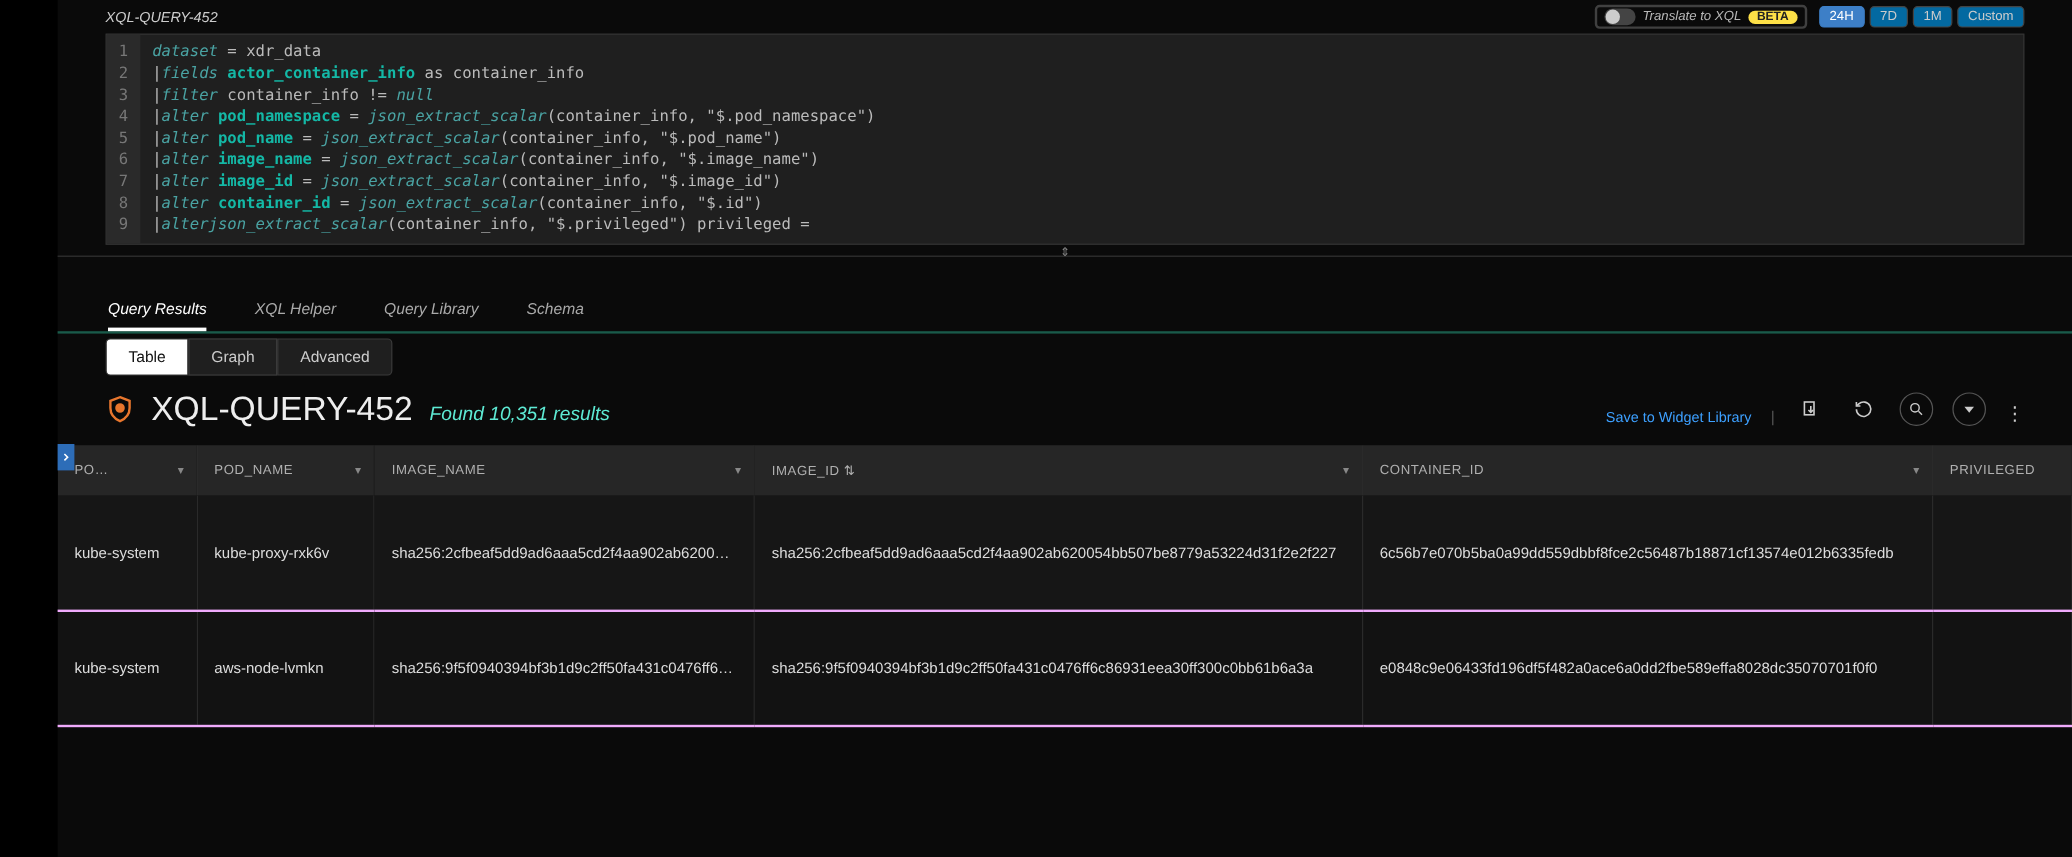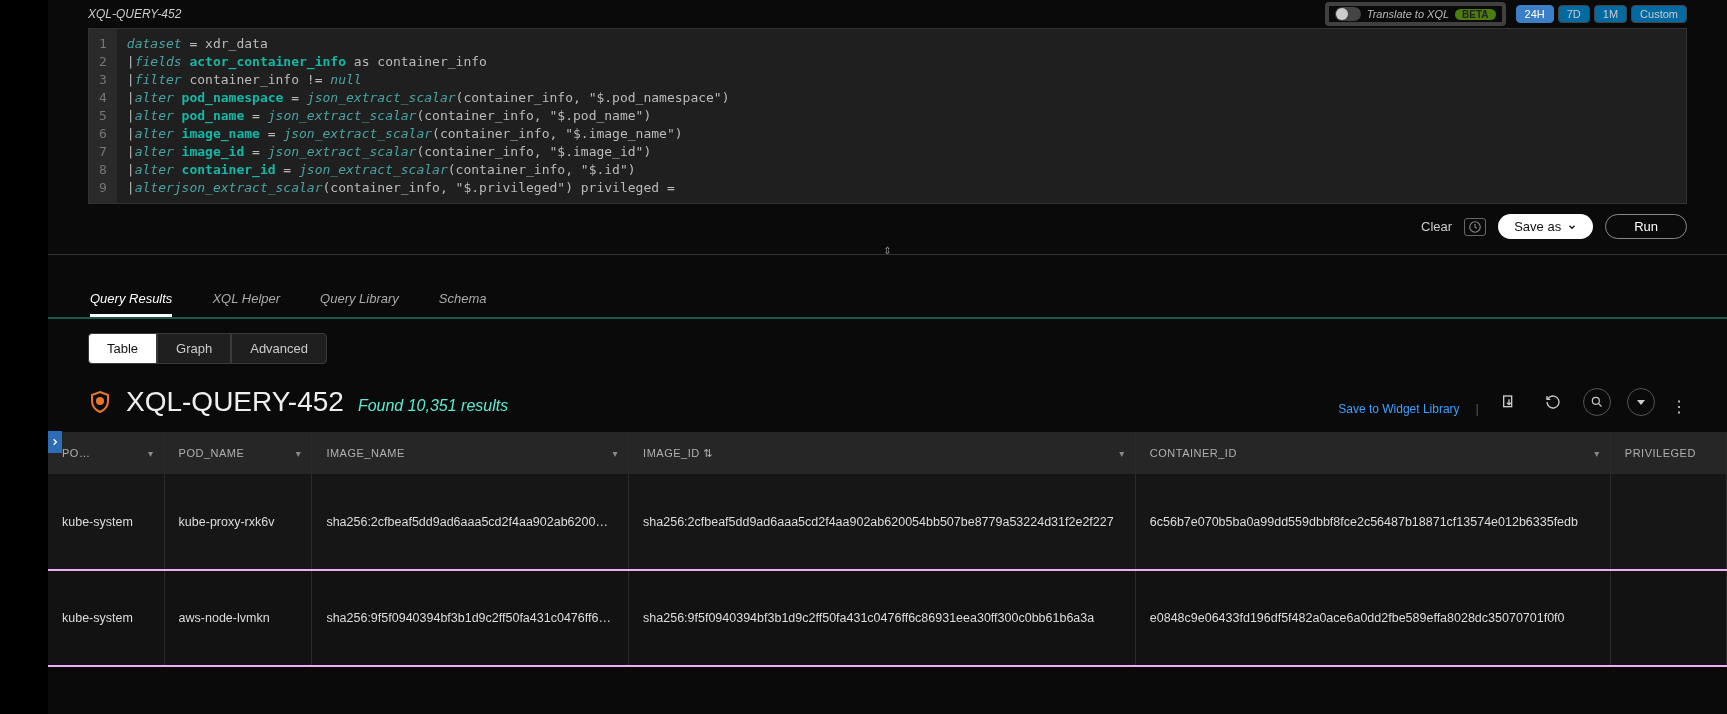--- a/index.html
+++ b/index.html
@@ -42,21 +42,21 @@
 }
 .top-actions {
   display: flex;
   align-items: center;
   gap: 10px;
 }
 .translate-block {
   display: flex;
   align-items: center;
   gap: 6px;
-  border: 4px solid #404040;
+  border: 2px solid #404040;
   border-radius: 4px;
   padding: 1px 6px;
 }
 .toggle {
   width: 26px;
   height: 14px;
   background: #444;
   border-radius: 7px;
   position: relative;
 }
@@ -65,21 +65,21 @@
   position: absolute;
   left: 1px;
   top: 1px;
   width: 12px;
   height: 12px;
   background: #ccc;
   border-radius: 50%;
 }
 .translate-label { font-style: italic; font-size: 11px; }
 .beta-pill {
-  background: #4d7c0f;
+  background: #fde047;
   color: #222;
   border-radius: 10px;
   padding: 0 7px;
   font-size: 10px;
   font-weight: 700;
 }
 .time-range {
   display: flex;
   gap: 4px;
 }
@@ -191,21 +191,21 @@
   cursor: pointer;
 }
 .tab.active {
   color: #fff;
   border-bottom: 3px solid #fff;
   font-weight: 500;
   margin-left: 20px;
 }
 .view-toggle {
   display: flex;
-  margin: 14px 40px;
+  margin: 4px 40px;
 }
 .vt-btn {
   padding: 7px 18px;
   font-size: 13px;
   background: #1f1f1f;
   color: #ccc;
   border: 1px solid #3a3a3a;
   cursor: pointer;
 }
 .vt-btn.active { background: #fff; color: #111; }
@@ -338,36 +338,20 @@
           <div>5</div>
           <div>6</div>
           <div>7</div>
           <div>8</div>
           <div>9</div>
         </div>
       <div class="code" id="code"><div><span class="kw">dataset</span><span> = xdr_data</span></div><div><span>|</span><span class="kw">fields</span><span class="field"> actor_container_info</span><span> as container_info</span></div><div><span>|</span><span class="kw">filter</span><span> container_info != </span><span class="lit">null</span></div><div><span>|</span><span class="kw">alter</span><span class="field"> pod_namespace</span> = <span class="fn">json_extract_scalar</span><span class="str">(container_info, "$.pod_namespace")</span></div><div><span>|</span><span class="kw">alter</span><span class="field"> pod_name</span> = <span class="fn">json_extract_scalar</span><span class="str">(container_info, "$.pod_name")</span></div><div><span>|</span><span class="kw">alter</span><span class="field"> image_name</span> = <span class="fn">json_extract_scalar</span><span class="str">(container_info, "$.image_name")</span></div><div><span>|</span><span class="kw">alter</span><span class="field"> image_id</span> = <span class="fn">json_extract_scalar</span><span class="str">(container_info, "$.image_id")</span></div><div><span>|</span><span class="kw">alter</span><span class="field"> container_id</span> = <span class="fn">json_extract_scalar</span><span class="str">(container_info, "$.id")</span></div><div><span>|</span><span class="kw">alter</span><span class="fn">json_extract_scalar</span><span class="str">(container_info, "$.privileged")</span><span> privileged = </span></div></div>
     </div>
   </div>
 
-  <div class="action-row">
-    <span class="clear-btn">Clear</span>
-    <span class="clock-icon">
-      <svg width="14" height="14" viewBox="0 0 24 24" fill="none" stroke-width="2">
-          <circle cx="12" cy="12" r="9"></circle>
-          <path d="M12 7v5l3 2"></path>
-        </svg>
-    </span>
-    <span class="saveas-btn">
-      <span>Save as</span>
-      <svg width="10" height="10" viewBox="0 0 24 24" fill="none" stroke="#111" stroke-width="3">
-          <path d="M6 9l6 6 6-6"></path>
-        </svg>
-    </span>
-    <span class="run-btn">Run</span>
-  </div>
 
   <div class="divider">
     <span class="drag-handle">⇕</span>
   </div>
 
   <div class="tabs">
     <div class="tab active">Query Results</div>
     <div class="tab">XQL Helper</div>
     <div class="tab">Query Library</div>
     <div class="tab">Schema</div>

